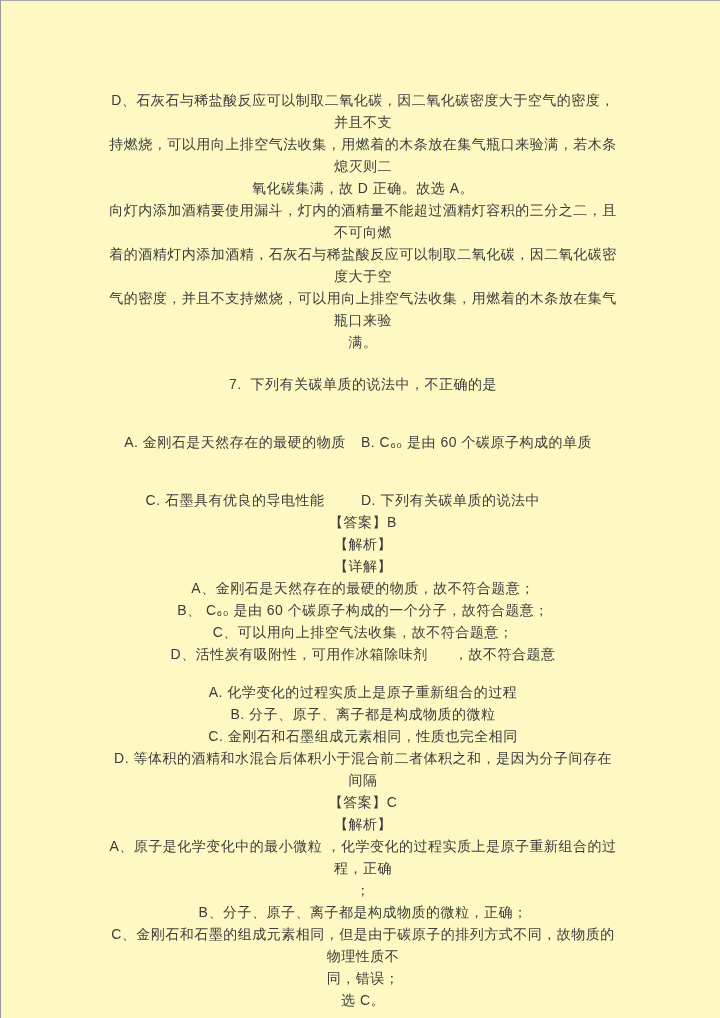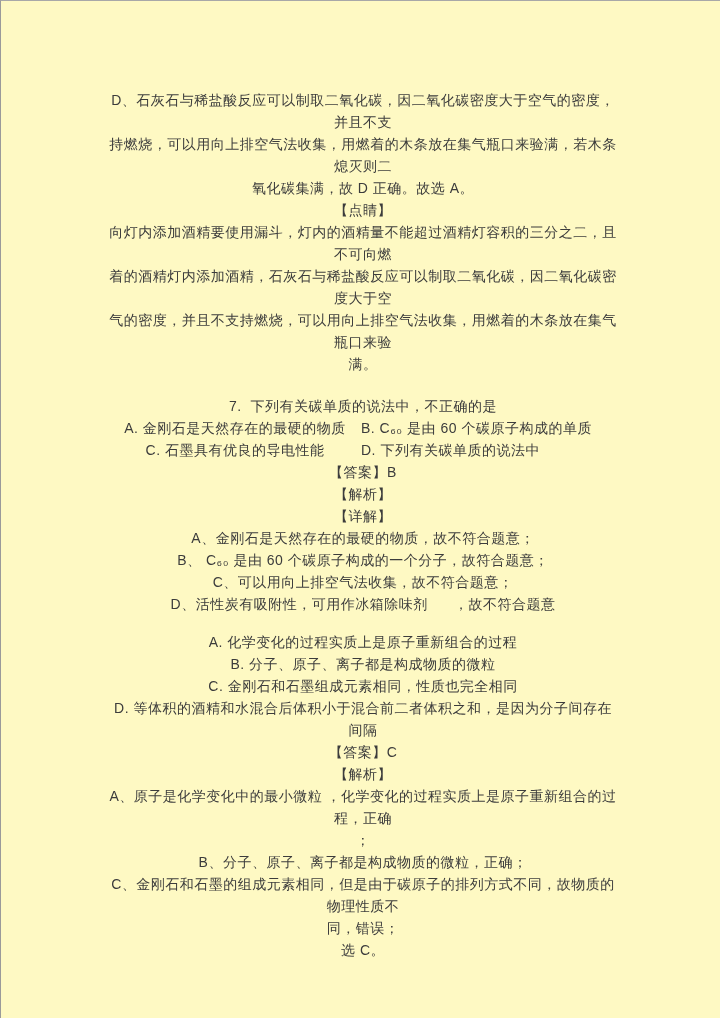--- a/index.html
+++ b/index.html
@@ -27,20 +27,21 @@
   }
   .line {
     font-size: 14px;
     line-height: 22px;
     color: #3c3c3c;
     letter-spacing: 0.5px;
     white-space: pre-wrap;
   }
   .optrow {
     display: flex;
+    margin-top: 36px;
   }
   .optrow .optcell {
     flex: none;
   }
   .optrow .optcell:first-child {
     width: 252px;
   }
   section.q8 { margin-top: 20px; }
   section.q9 { margin-top: 16px; }
 </style>
@@ -49,21 +50,20 @@
 
 <div class="page">
   <div class="content">
 
     <section>
       <div>
           <div class="line">D、石灰石与稀盐酸反应可以制取二氧化碳，因二氧化碳密度大于空气的密度，并且不支</div>
           <div class="line">持燃烧，可以用向上排空气法收集，用燃着的木条放在集气瓶口来验满，若木条熄灭则二</div>
           <div class="line">氧化碳集满，故 D 正确。故选 A。</div>
         </div>
-      <div class="line">【点睛】</div>
       <div>
           <div class="line">向灯内添加酒精要使用漏斗，灯内的酒精量不能超过酒精灯容积的三分之二，且不可向燃</div>
           <div class="line">着的酒精灯内添加酒精，石灰石与稀盐酸反应可以制取二氧化碳，因二氧化碳密度大于空</div>
           <div class="line">气的密度，并且不支持燃烧，可以用向上排空气法收集，用燃着的木条放在集气瓶口来验</div>
           <div class="line">满。</div>
         </div>
     </section>
 
     <section class="q8">
       <div class="line">7.  下列有关碳单质的说法中，不正确的是</div>

